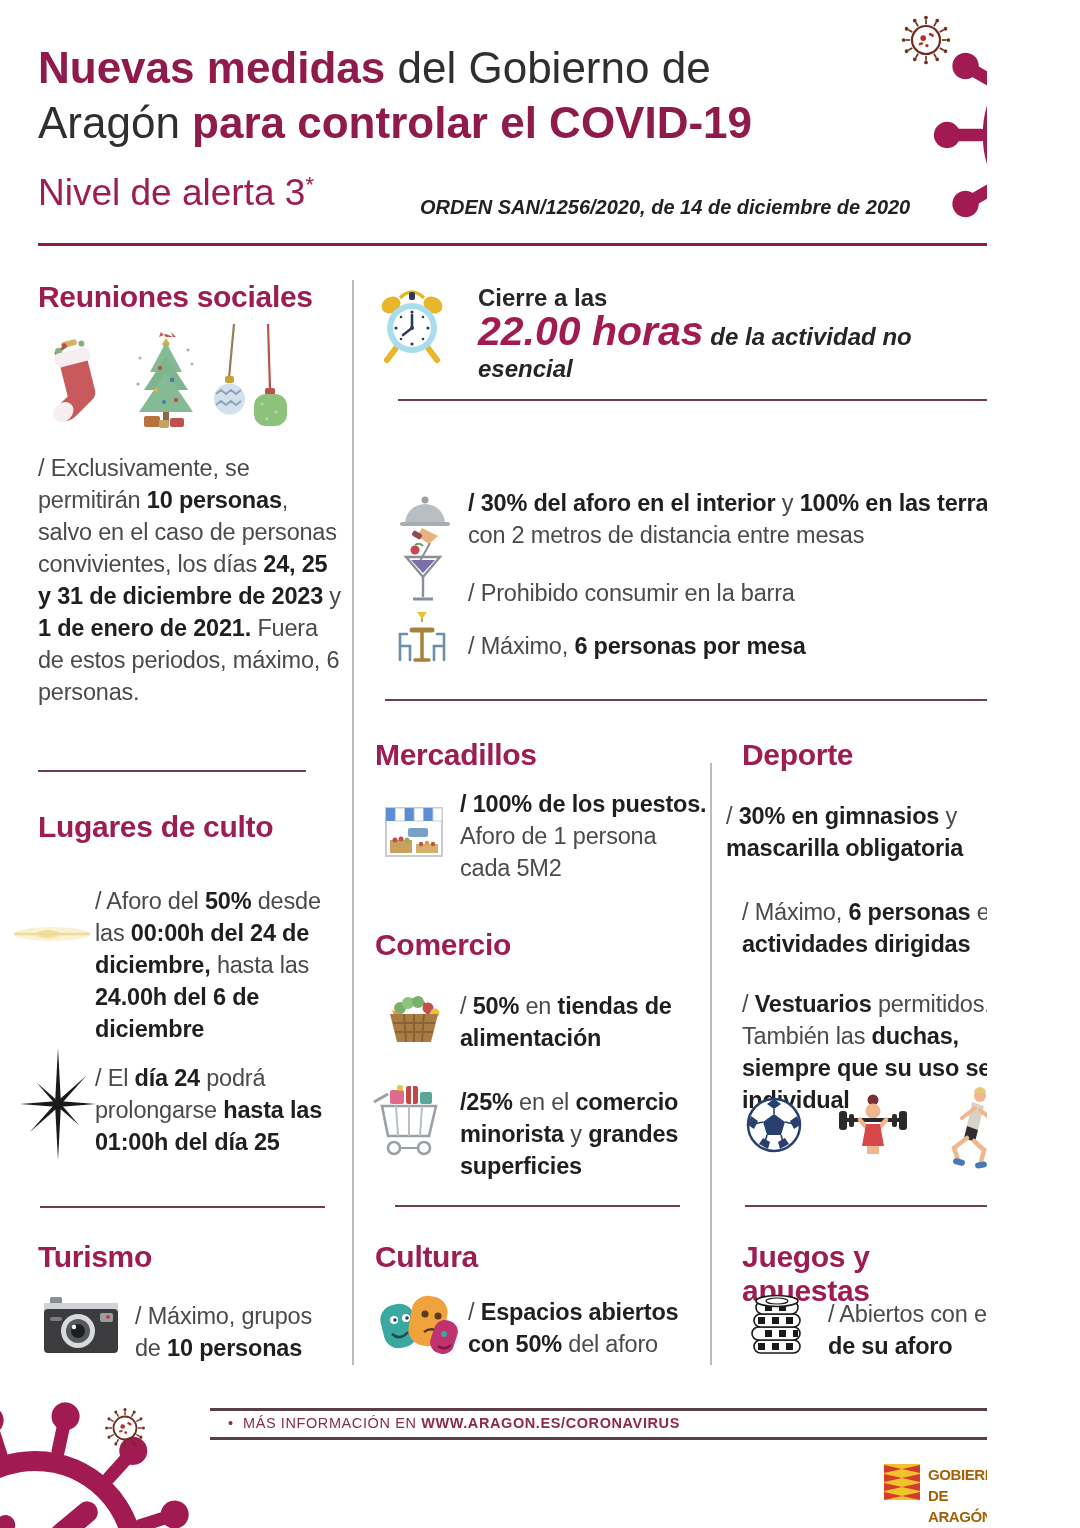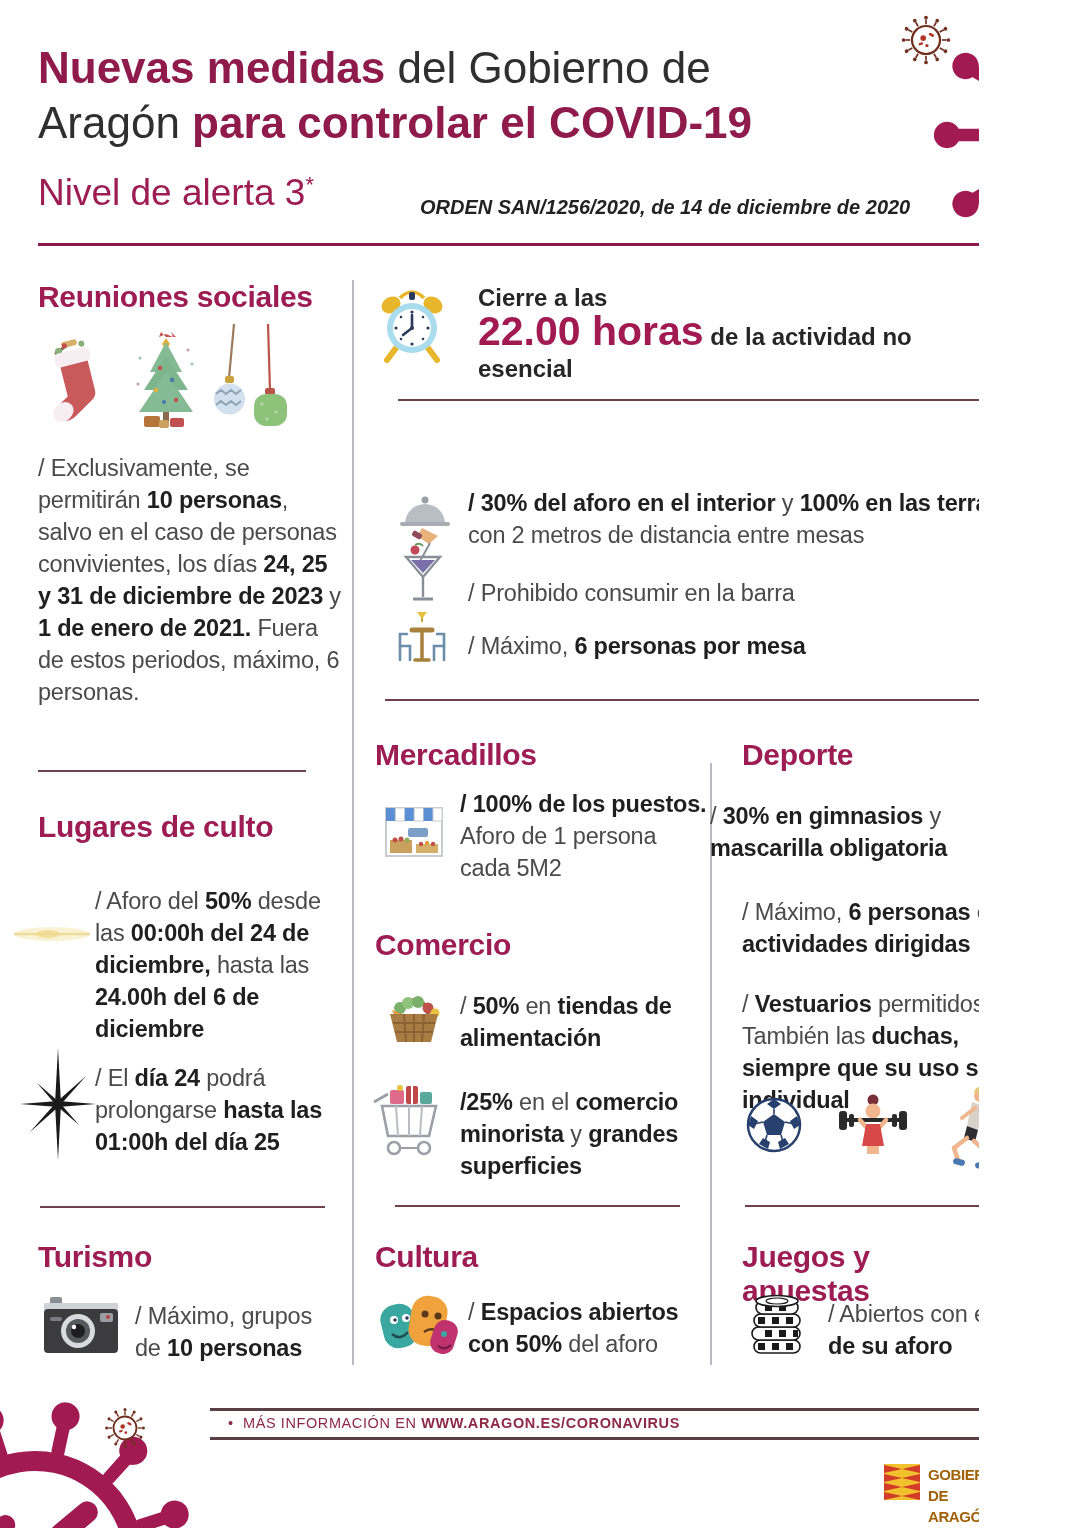--- a/index.html
+++ b/index.html
@@ -1,30 +1,30 @@
 <!DOCTYPE html>
 <html><head>
 <meta charset="utf-8">
 <style>
   html,body{margin:0;padding:0;background:#ffffff;}
   #canvas{position:relative;width:979px;height:1528px;background:#ffffff;overflow:hidden;
-          font-family:"Liberation Sans", sans-serif;}
+          font-family:"Liberation Sans", sans-serif;padding-left:8px;}
   .abs{position:absolute;}
   .h2{font-size:30px;font-weight:800;color:#9c1c53;letter-spacing:-0.3px;}
   .txt{font-size:23.5px;line-height:32px;color:#4a4a4a;letter-spacing:-0.2px;}
   .txt .seg-b{font-weight:700;color:#1f1f1f;}
   .rule{background:#6e4149;height:2px;}
   .vline{background:#b9bac2;width:2px;}
   #title{left:38px;top:40px;font-size:44px;line-height:55px;font-weight:500;color:#2f2f2f;width:840px;}
   #title .t-accent{color:#8f1a4c;font-weight:800;}
   #alert{left:38px;top:172px;font-size:37px;color:#9c1c53;font-weight:500;text-align:center;}
   #alert sup{font-size:22px;}
   #order{left:372px;top:196px;font-size:20px;font-style:italic;font-weight:700;color:#222;margin-left:48px;}
   #closure-label{left:478px;top:284px;font-size:24px;font-weight:700;color:#262626;}
-  #closure-line{left:478px;top:308px;}
+  #closure-line{left:478px;top:308px;font-style:italic;}
   #closure-line .big{font-size:41px;font-weight:800;color:#a21a52;}
   #closure-line .suffix{font-size:24px;font-weight:700;color:#262626;}
   .footer-info{font-size:14.5px;letter-spacing:0.6px;color:#8d2a47;}
   .footer-info .seg-b{font-weight:700;}
   #logo-text{font-size:15px;line-height:21px;font-weight:800;color:#a16207;letter-spacing:-0.4px;}
 </style>
 </head>
 <body>
 
 <div id="canvas">
@@ -421,21 +421,21 @@
     <circle cx="47" cy="26" r="3.5" fill="#5a3a1a"></circle>
       <circle cx="60" cy="28" r="3.5" fill="#5a3a1a"></circle>
     <path d="M46 44 q8 -6 16 1" stroke="#5a3a1a" stroke-width="2.5" fill="none"></path>
     <rect x="54" y="32" width="24" height="34" rx="11" fill="#c0326e" transform="rotate(18 66 49)"></rect>
     <circle cx="66" cy="46" r="3" fill="#3aa8a0"></circle>
     <path d="M60 58 q7 5 13 -1" stroke="#7a1a44" stroke-width="2.4" fill="none"></path>
   </svg>
   <div class="abs txt" style="left:468px;top:1296px;width:252px"><span>/ </span><span class="seg-b">Espacios abiertos con 50%</span><span> del aforo</span></div>
 
   <div class="abs h2" style="left:742px;top:738px">Deporte</div>
-  <div class="abs txt" style="left:710px;top:800px;width:300px"><span>/ </span><span class="seg-b">30% en gimnasios</span><span> y </span><span class="seg-b">mascarilla obligatoria</span></div>
+  <div class="abs txt" style="left:726px;top:800px;width:300px"><span>/ </span><span class="seg-b">30% en gimnasios</span><span> y </span><span class="seg-b">mascarilla obligatoria</span></div>
   <div class="abs txt" style="left:742px;top:896px;width:300px"><span>/ Máximo, </span><span class="seg-b">6 personas</span><span> en </span><span class="seg-b">actividades dirigidas</span></div>
   <div class="abs txt" style="left:742px;top:988px;width:302px"><span>/ </span><span class="seg-b">Vestuarios</span><span> permitidos. También las </span><span class="seg-b">duchas, siempre que su uso sea individual</span></div>
 
   <svg class="abs" style="left:745px;top:1096px;width:58px;height:58px" viewBox="0 0 58 58">
     <circle cx="29" cy="29" r="26" fill="#ffffff" stroke="#27406e" stroke-width="2.5"></circle>
     <polygon points="29,18 40,26 36,39 22,39 18,26" fill="#27406e"></polygon>
     <polygon points="29,3 36,8 29,13 22,8" fill="#27406e"></polygon>
     <polygon points="52,20 55,29 49,33 45,25" fill="#27406e"></polygon>
     <polygon points="44,48 35,53 33,46 40,42" fill="#27406e"></polygon>
     <polygon points="14,48 23,53 25,46 18,42" fill="#27406e"></polygon>

